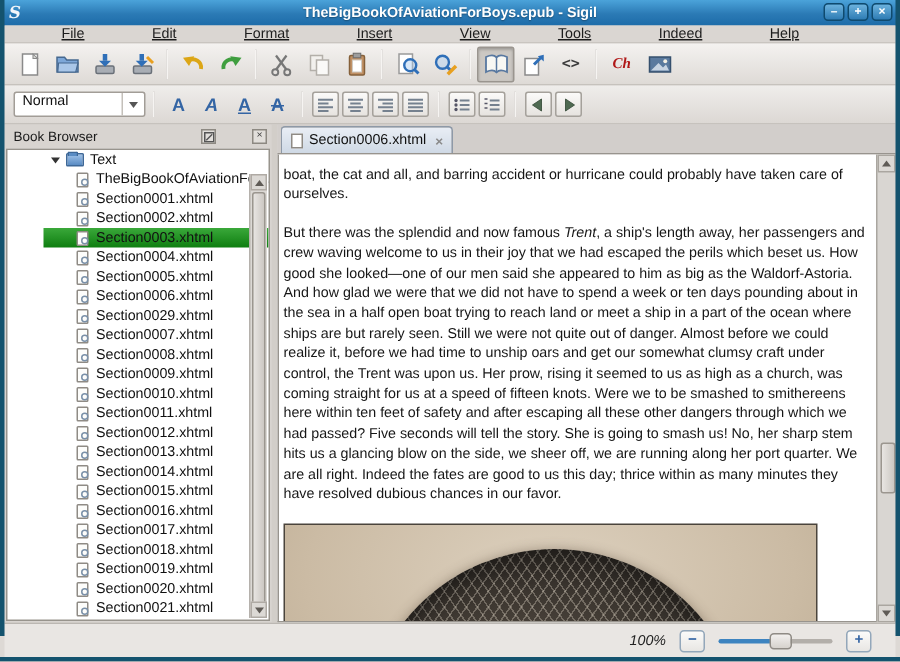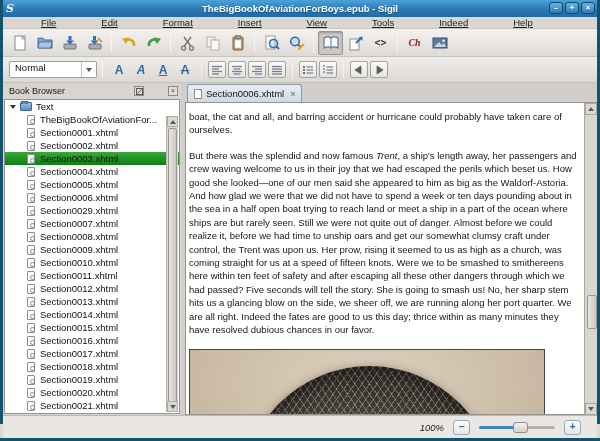--- a/index.html
+++ b/index.html
@@ -37,21 +37,21 @@
   .fA{font-weight:bold;font-size:12px;color:#3465a4;line-height:14px;}
   .fA.it{font-style:italic;}
   .fA.un{text-decoration:underline;}
   .fA.st{text-decoration:line-through;}
   .frame-btn{width:18px;height:17px;border:1px solid #a5a19b;border-radius:2px;background:linear-gradient(#fbfaf9,#e6e3df);display:flex;align-items:center;justify-content:center;margin:0 1px;}
   
   .sidebar{position:absolute;left:3px;top:83px;width:178px;height:332px;background:#d8d4d0;}
   .sidebar-header{height:16px;display:flex;align-items:center;padding:0 3px 0 6px;gap:22px;}
   .sidebar-title{flex:1;font-size:9px;color:#1a1a1a;}
   .dockbtn{width:10px;height:10px;border:1px solid #8d8982;background:#e2dfdb;margin-left:2px;display:flex;align-items:center;justify-content:center;font-size:7px;color:#444;line-height:8px;}
-  .tree{position:absolute;left:1px;top:16px;right:1px;bottom:1px;background:#ffffff;border:1px solid #98948d;overflow:hidden;font-size:9.5px;}
+  .tree{position:absolute;left:1px;top:16px;right:1px;bottom:1px;background:#ffffff;border:1px solid #98948d;overflow:hidden;font-size:9.5px;padding-left:24px;}
   .tree-row{height:13px;display:flex;align-items:center;white-space:nowrap;}
   .tree-row.selected{background:linear-gradient(#3aa83a,#0e7e10);}
   .tw{width:0;height:0;border-top:4px solid #333;border-left:3.5px solid transparent;border-right:3.5px solid transparent;margin:0 4px 0 5px;}
   .folder-ic{width:12px;height:9px;background:linear-gradient(#9ec1e8,#5a8cc4);border:1px solid #3e6898;border-radius:1px;position:relative;margin-right:4px;}
   .folder-ic::before{content:"";position:absolute;left:0;top:-2px;width:5px;height:2px;background:#5a8cc4;border:1px solid #3e6898;border-bottom:none;border-radius:1px 1px 0 0;}
   .page-ic{width:8px;height:10px;background:#fdfdfb;border:1px solid #8f8b85;border-radius:1px;margin:0 5px 0 22px;position:relative;flex:none;}
   .page-ic::after{content:"";position:absolute;left:2px;top:3px;width:3px;height:3px;border:1px solid #7a90a8;border-radius:50%;}
   .tree-label{color:#111;}
   .tree-scroll{position:absolute;right:1px;top:16px;bottom:1px;width:12px;background:#dcd9d5;border-left:1px solid #b5b1ac;}
   .scrbtn{position:absolute;left:0;width:11px;height:11px;background:#dcd9d5;border:1px solid #aFAaa4;display:flex;align-items:center;justify-content:center;}

